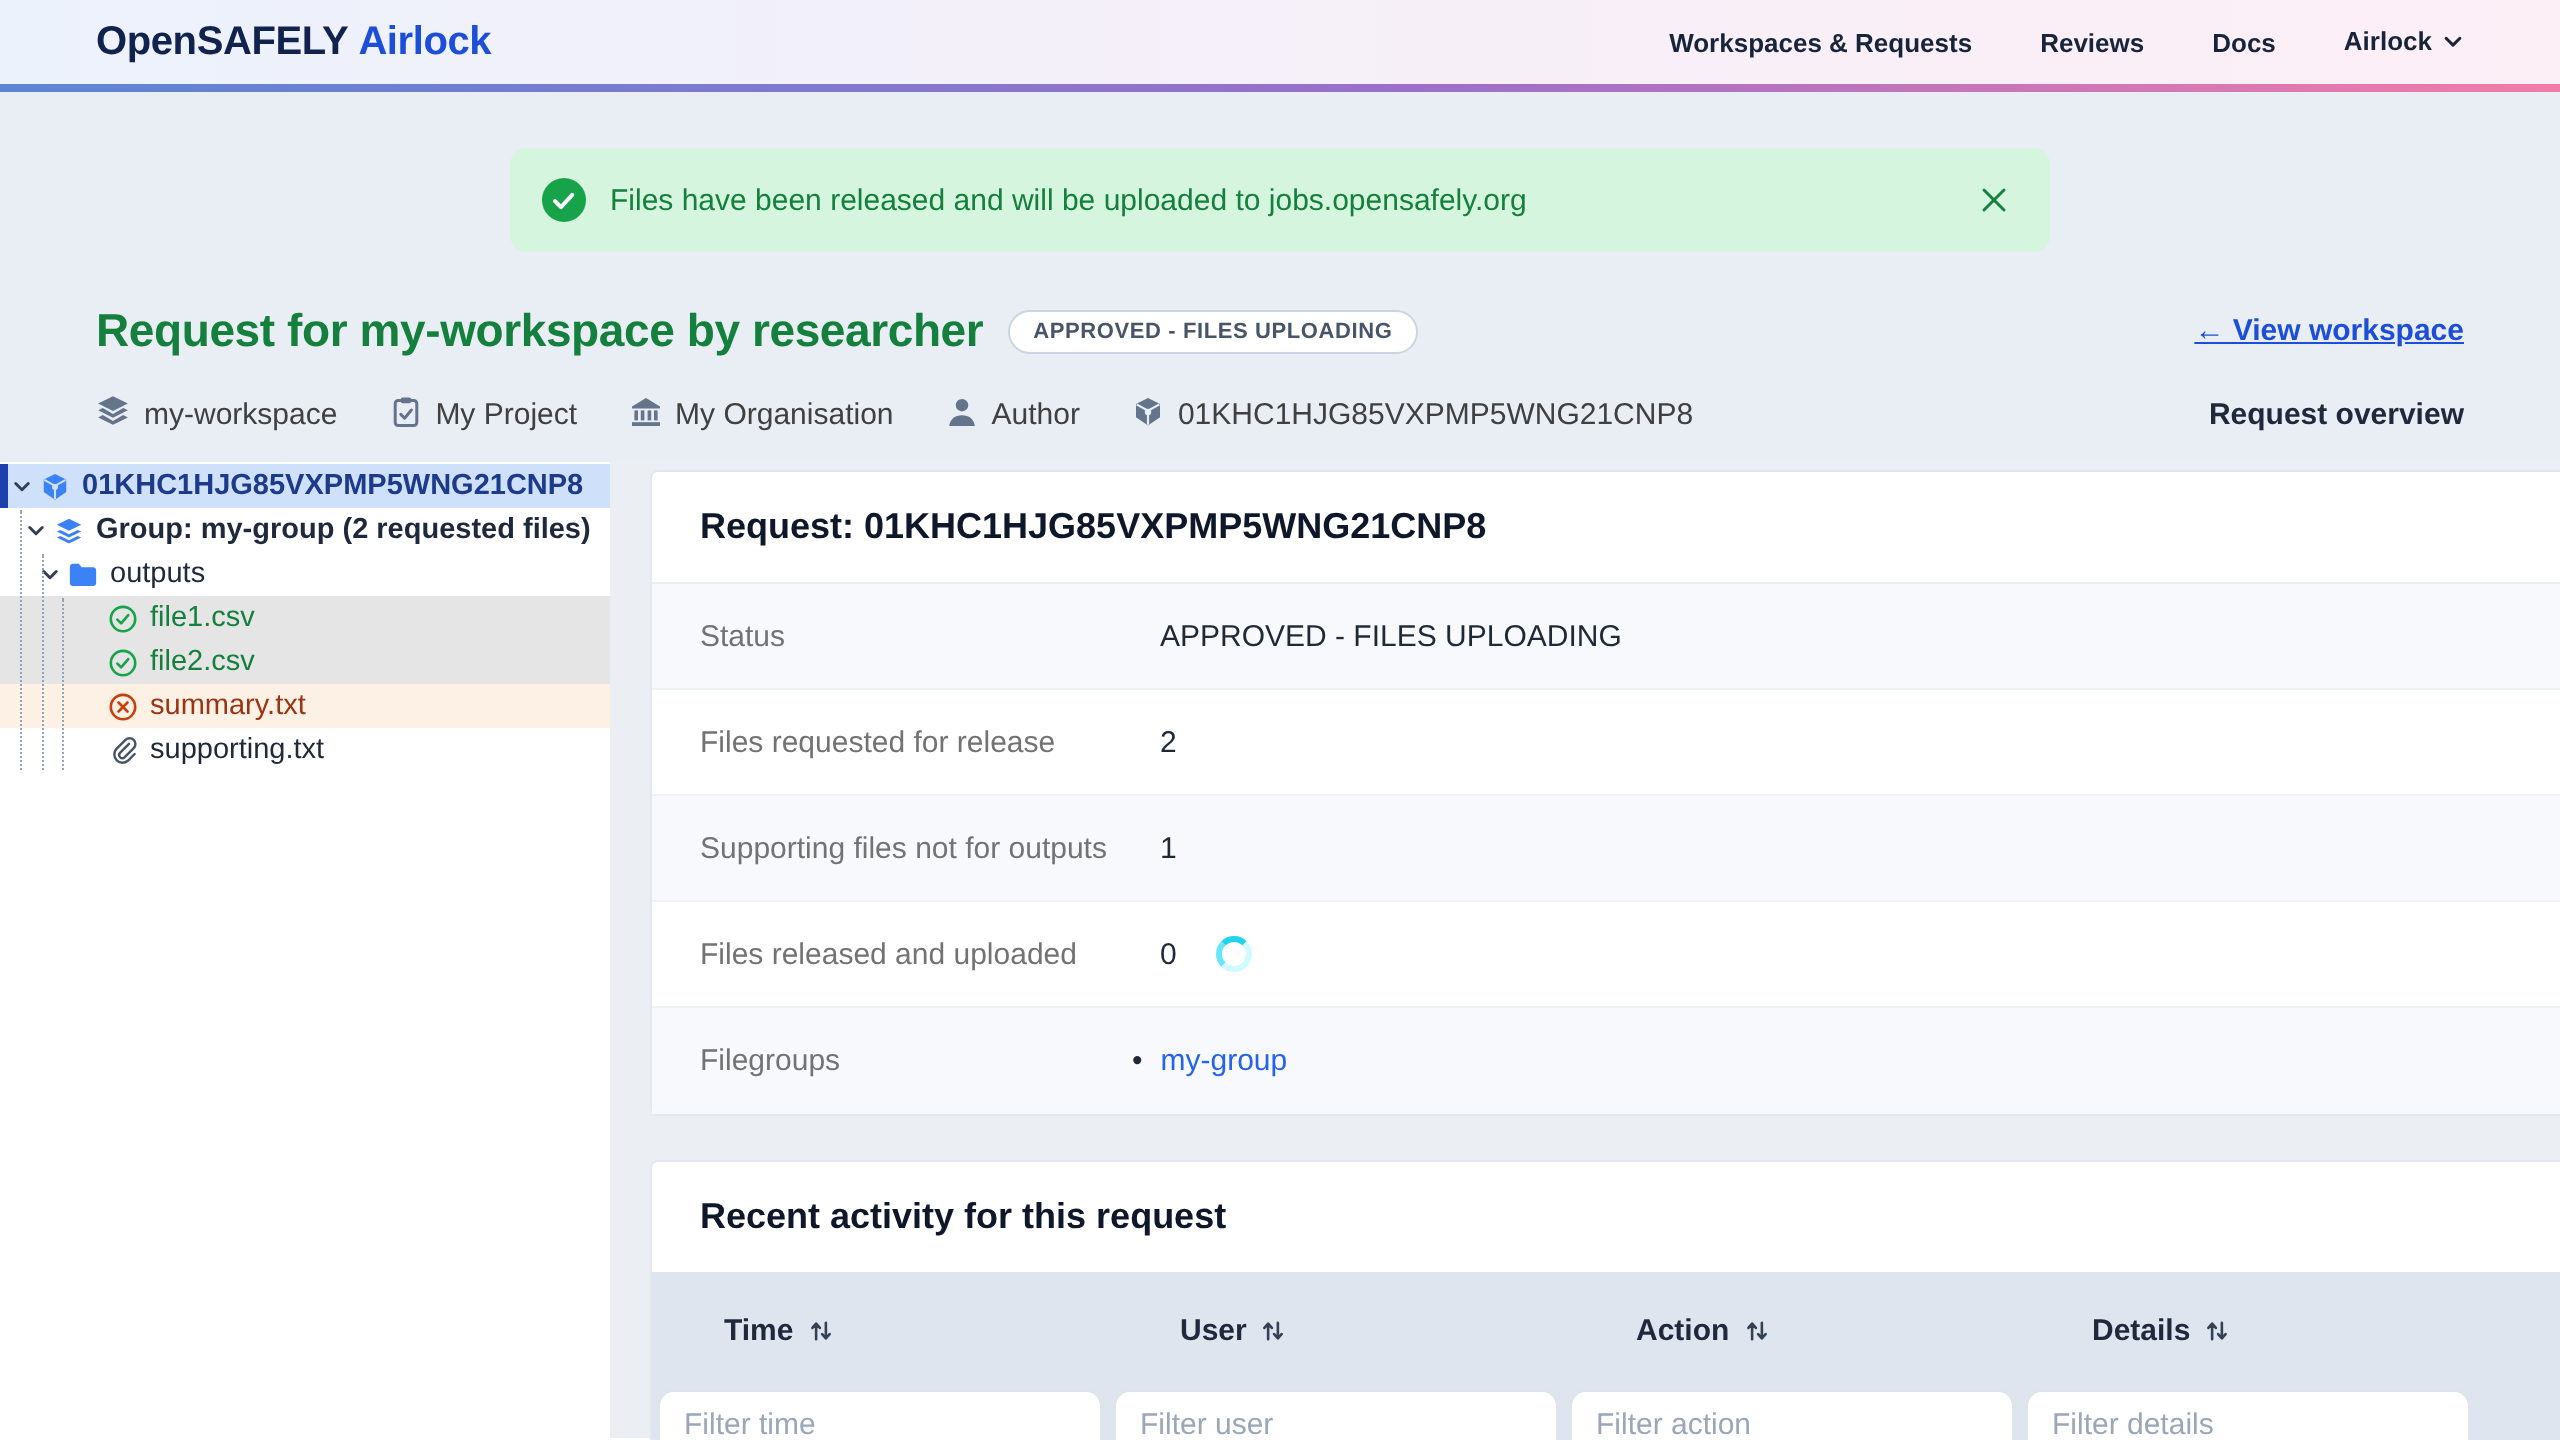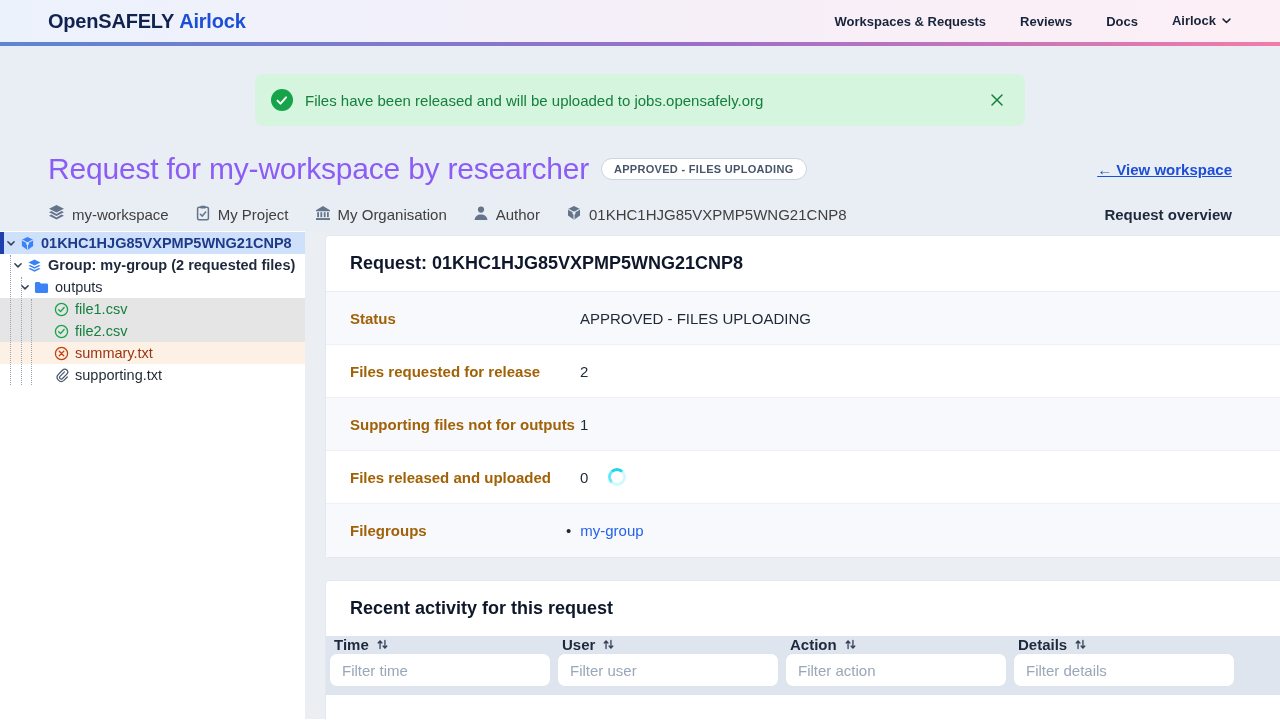--- a/index.html
+++ b/index.html
@@ -21,21 +21,21 @@
     background:linear-gradient(90deg,#5c85d6,#9b6fc9 55%,#f27ca8); }
 
   
   .header-section { height:185px; background:#e9edf4; padding:28px 48px 0; }
   .alert { width:770px; margin:0 auto; height:52px; background:#d5f5df; border-radius:8px;
     display:flex; align-items:center; padding:0 16px; }
   .alert-msg { font-size:15px; color:#15803d; margin-left:12px; flex:1; }
   .alert-close { background:none; border:none; cursor:pointer; display:flex; padding:4px; }
 
   .title-row { display:flex; align-items:center; margin-top:26px; }
-  .page-title { font-size:30px; font-weight:400; color:#8b5cf6; letter-spacing:-0.2px; }
+  .page-title { font-size:23px; font-weight:700; color:#15803d; letter-spacing:-0.2px; }
   .badge { margin-left:12px; background:#fff; border:1px solid #cbd5e1; border-radius:999px;
     padding:4px 12px; font-size:11px; font-weight:700; color:#475569; letter-spacing:0.3px;
     white-space:nowrap; }
   .back-link { margin-left:auto; font-size:15px; font-weight:600; color:#1d4ed8;
     text-decoration:underline; }
   .meta-row { display:flex; align-items:center; margin-top:18px; }
   .meta-item { display:flex; align-items:center; gap:7px; margin-right:26px;
     font-size:15px; color:#404040; }
   .meta-item svg { color:#64748b; }
   .overview-label { margin-left:auto; font-size:15px; font-weight:700; color:#1e293b; }
@@ -66,34 +66,34 @@
   .icon-gray { color:#475569; }
 
   
   .main { flex:1; background:#ebeff4; padding:4px 0 0 20px; }
   .card { width:1010px; background:#fff; border:1px solid #e3e8f0; border-radius:4px; }
   .card-title { font-size:18px; font-weight:600; color:#0f172a; padding:17px 24px;
     border-bottom:1px solid #e8edf3; }
   .drow { height:53px; display:flex; align-items:center; border-bottom:1px solid #eef1f6; }
   .drow:nth-child(odd) { background:#f7f9fc; }
   .drow:last-child { border-bottom:none; }
-  .dlabel { width:254px; padding-left:24px; font-size:15px; font-weight:700; color:#a16207; flex:none; }
+  .dlabel { width:254px; padding-left:24px; font-size:15px; font-weight:400; color:#737373; flex:none; }
   .dvalue { font-size:15px; color:#1f2937; display:flex; align-items:center; }
   .bullet { margin-right:9px; color:#1f2937; }
   .fg-link { color:#2563eb; text-decoration:none; cursor:pointer; }
   .spinner { width:18px; height:18px; margin-left:20px; border-radius:50%;
     border:3px solid #cffafe; border-top-color:#22d3ee; border-left-color:#67e8f9;
     animation:spin 1s linear infinite; }
   @keyframes spin { to { transform:rotate(360deg);} }
 
   .card2 { margin-top:22px; height:150px; overflow:hidden; }
   .tbl-head, .tbl-filters { display:grid; grid-template-columns:228px 228px 228px 228px 1fr;
     background:#dfe5ef; }
-  .th { display:flex; align-items:center; gap:7px; padding:0 8px; font-size:15px;
-    font-weight:600; color:#1e293b; }
+  .th { display:flex; align-items:center; gap:7px; padding:21px 8px; font-size:15px;
+    font-weight:600; color:#1e293b;margin-left:28px; }
   .sort-btn { display:flex; color:#334155; background:none; border:none; cursor:pointer; padding:0; }
   .tbl-filters { padding-bottom:8px; }
   .filter-input { height:34px; margin:0 3px; border:1px solid #dde3ec; border-radius:8px;
     background:#fff; padding:0 12px; font-size:15px; color:#ec4899;
     font-family:"Liberation Sans", sans-serif; }
   .filter-input::placeholder { color:#9aa7b8; }
 </style>
 </head>
 <body>
 

